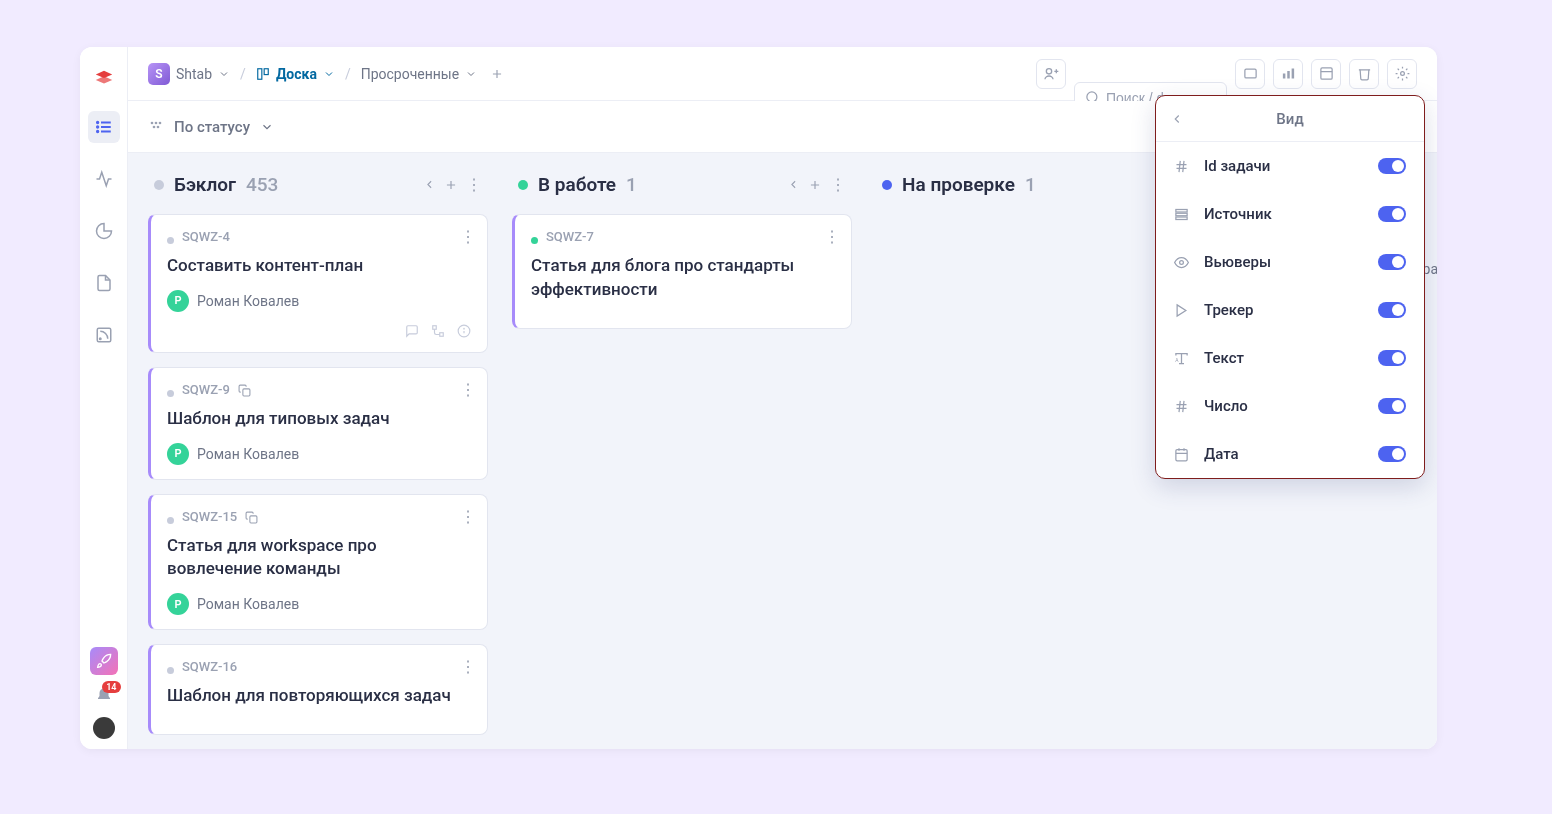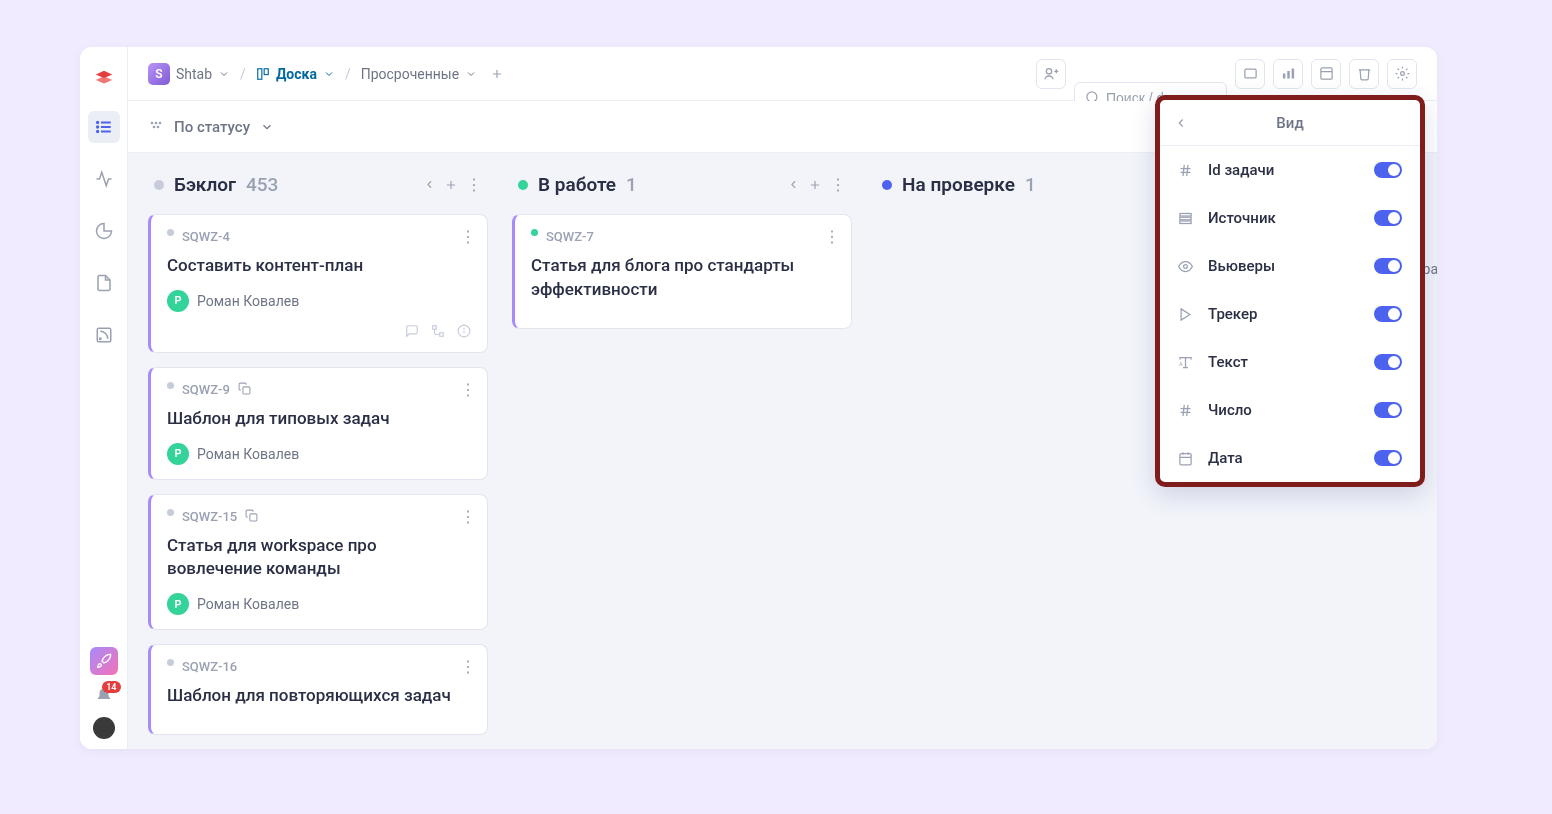--- a/index.html
+++ b/index.html
@@ -32,32 +32,32 @@
 .board { flex: 1; display: flex; gap: 24px; padding: 20px 20px 0 20px; overflow: hidden; }
 .column { width: 340px; display: flex; flex-direction: column; }
 .col-header { display: flex; align-items: center; gap: 10px; margin-bottom: 18px; padding: 0 6px; }
 .status-dot { width: 10px; height: 10px; border-radius: 50%; }
 .col-title { font-size: 19px; font-weight: 600; color: #2a2f45; }
 .col-count { font-size: 19px; color: #9aa1b2; font-weight: 500; }
 .col-actions { margin-left: auto; display: flex; align-items: center; gap: 8px; color: #9aa1b2; }
 .col-actions span { cursor: pointer; }
 .cards { display: flex; flex-direction: column; gap: 14px; overflow-y: auto; }
 .card { background: #fff; border: 1px solid #e2e5ef; border-radius: 8px; padding: 14px 16px; border-left-width: 3px; position: relative; }
-.card .card-top { display: flex; align-items: flex-start; gap: 8px; margin-bottom: 10px; }
+.card .card-top { display: flex; align-items: flex-end; gap: 8px; margin-bottom: 10px; }
 .task-dot { width: 7px; height: 7px; border-radius: 50%; }
 .task-id { font-size: 13px; color: #9aa1b2; font-weight: 500; }
 .card-more { position: absolute; top: 12px; right: 12px; color: #9aa1b2; cursor: pointer; font-size: 16px; letter-spacing: -1px; }
 .task-title { font-size: 17px; color: #2a2f45; font-weight: 500; line-height: 1.4; margin-bottom: 12px; }
 .assignee { display: flex; align-items: center; gap: 8px; }
 .assignee-avatar { width: 22px; height: 22px; border-radius: 50%; background: #34d399; color: #fff; font-size: 11px; font-weight: 600; display: flex; align-items: center; justify-content: center; }
 .assignee-name { font-size: 14px; color: #6e7587; }
 .card-footer-icons { display: flex; gap: 12px; justify-content: flex-end; margin-top: 12px; color: #c7ccdb; }
 .card-footer-icons span { cursor: pointer; }
 .copy-icon { width: 13px; height: 13px; }
-.popup-panel { position: absolute; top: 48px; right: 12px; width: 270px; background: #fff; border-radius: 10px; box-shadow: 0 8px 24px rgba(50,60,120,0.18); z-index: 100; overflow: hidden; border: 5px solid #7f1d1d; }
+.popup-panel { position: absolute; top: 48px; right: 12px; width: 270px; background: #fff; border-radius: 10px; box-shadow: 0 8px 24px rgba(50,60,120,0.18); z-index: 100; overflow: hidden; border: 1px solid #7f1d1d; }
 .popup-header { height: 46px; display: flex; align-items: center; justify-content: center; border-bottom: 1px solid #eceef5; font-size: 15px; color: #6e7587; font-weight: 500; position: relative; }
 .popup-back { position: absolute; left: 14px; color: #9aa1b2; cursor: pointer; }
 .popup-list { display: flex; flex-direction: column; }
 .popup-row { height: 48px; display: flex; align-items: center; padding: 0 18px; gap: 12px; cursor: pointer; }
 .popup-row .row-icon { width: 18px; color: #9aa1b2; display: flex; align-items: center; }
 .popup-row .row-label { font-size: 15px; color: #2a2f45; font-weight: 500; }
 .toggle { margin-left: auto; width: 28px; height: 16px; background: #4d63f0; border-radius: 8px; position: relative; cursor: pointer; }
 .toggle::after { content: ''; position: absolute; width: 12px; height: 12px; background: #fff; border-radius: 50%; top: 2px; right: 2px; }
 .clipped-text { position: absolute; right: -1px; top: 214px; font-size: 14px; color: #6e7587; }
 svg { display: block; }

